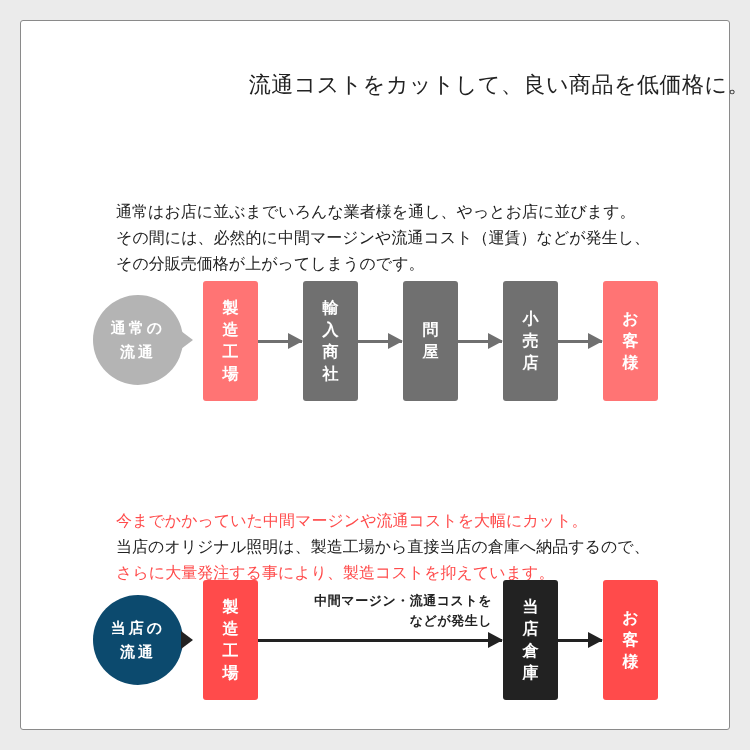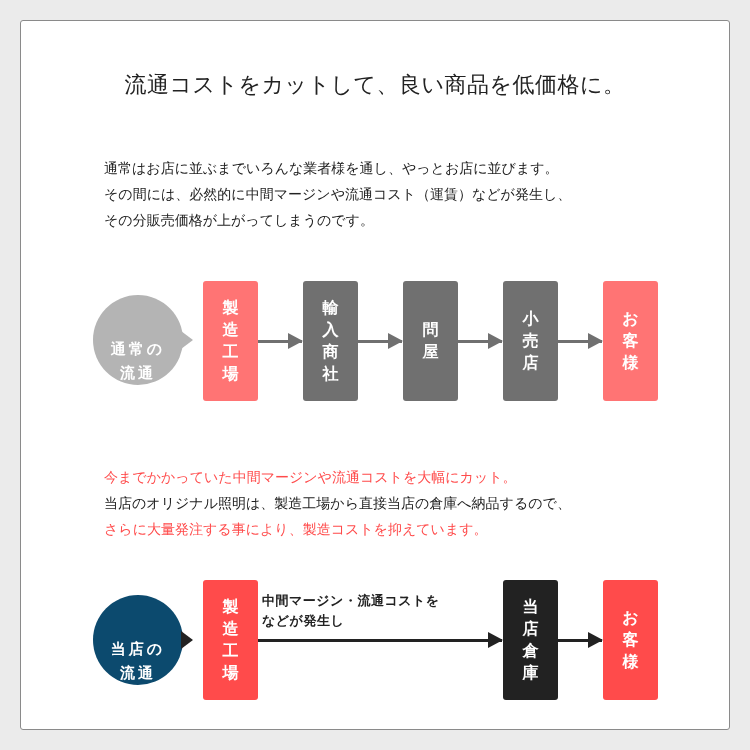--- a/index.html
+++ b/index.html
@@ -5,52 +5,52 @@
   html, body { margin:0; padding:0; }
   body {
     width:750px; height:750px; background:#ebebeb; position:relative; overflow:hidden;
     font-family: "DejaVu Sans", "Liberation Sans", sans-serif;
   }
   .card {
     position:absolute; left:20px; top:20px; width:708px; height:708px;
     background:#fff; border:1px solid #8a8a8a; border-radius:3px;
   }
   .title {
-    position:absolute; left:0; right:0; top:70px; text-align:center;
+    position:absolute; left:0; right:0; top:70px; text-align:right;
     font-size:22px; color:#222; letter-spacing:0.5px;
   }
   .para {
-    position:absolute; left:104px; width:580px; font-size:14px; color:#222; line-height:26px;
+    position:absolute; left:116px; width:580px; font-size:16px; color:#222; line-height:26px;margin-top:44px;
   }
   .para .line { display:block; white-space:nowrap; }
   .para .red { color:#ff4b4b; }
   .bubble {
     position:absolute; width:90px; height:90px; border-radius:50%;
     color:#fff; font-size:15px; font-weight:bold; text-align:center;
-    display:flex; flex-direction:column; justify-content:flex-end; align-items:center;
+    display:flex; flex-direction:column; justify-content:center; align-items:center;
     line-height:24px; letter-spacing:3px;
   }
   .bubble::after {
     content:""; position:absolute; right:-10px; top:36px;
     border-left:12px solid var(--bc); border-top:9px solid transparent; border-bottom:9px solid transparent;
   }
   .box {
     position:absolute; width:55px; height:120px; border-radius:3px;
     color:#fff; font-size:16px; font-weight:bold;
     display:flex; flex-direction:column; justify-content:center; align-items:center;
     line-height:22px;
   }
   .box span { display:block; }
   .arrow { position:absolute; height:3px; }
   .arrow::after {
     content:""; position:absolute; right:-1px; top:-7px;
     border-left:15px solid var(--ac); border-top:8px solid transparent; border-bottom:8px solid transparent;
   }
   .cut-label {
-    position:absolute; left:262px; width:230px; top:591px; text-align:left;
+    position:absolute; left:262px; width:230px; top:591px; text-align:right;
     font-size:13px; color:#222; line-height:20px; font-weight:bold; letter-spacing:0.5px;
   }
 </style>
 </head>
 <body>
 
 <div class="card"></div>
 
 <div class="title">流通コストをカットして、良い商品を低価格に。</div>
 

